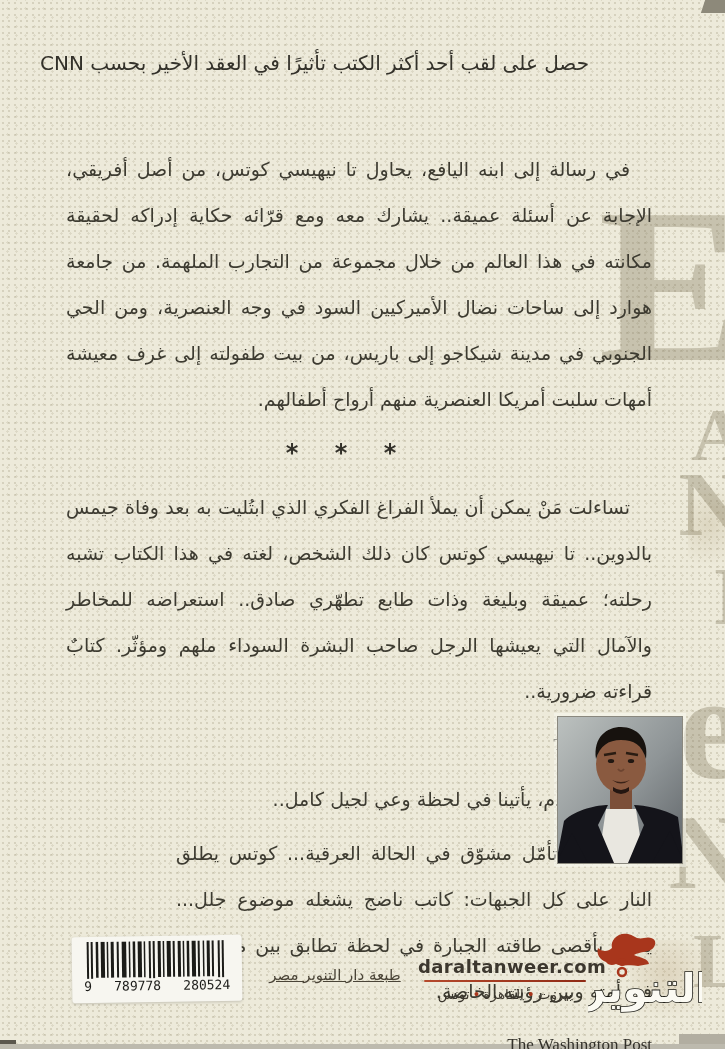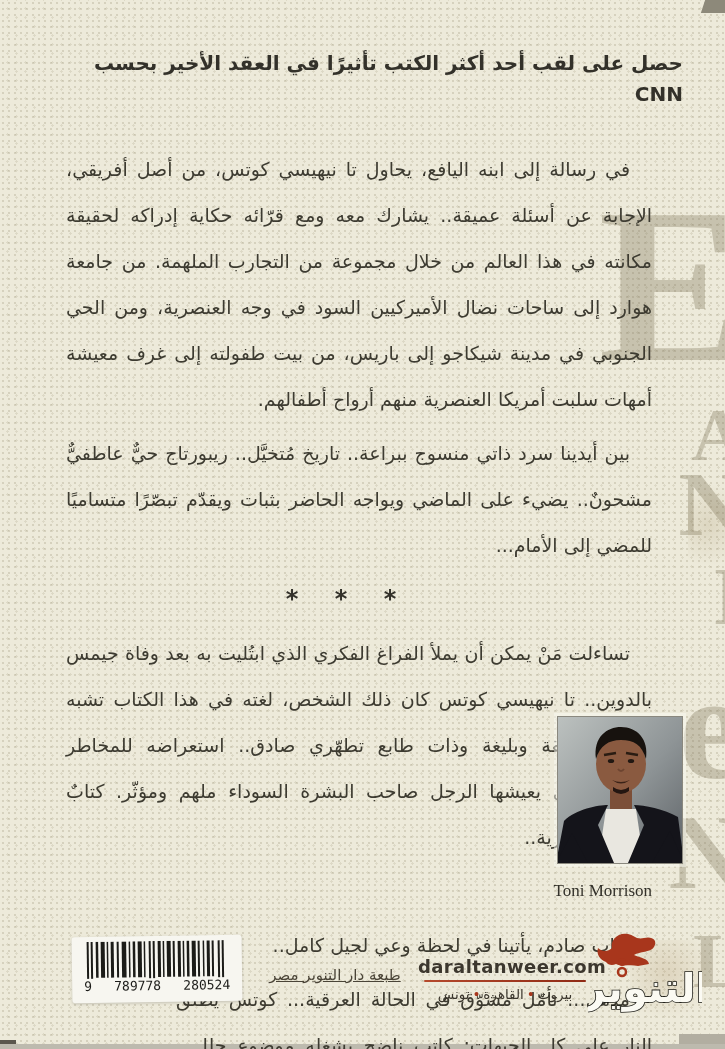--- a/index.html
+++ b/index.html
@@ -30,21 +30,21 @@
   .corner-br { position:absolute; bottom:0; right:0; width:46px; height:15px; background:#b2aea1; }
   .corner-bl { position:absolute; bottom:0; left:0; width:16px; height:9px; background:#5b574d; }
   .bottom-strip { position:absolute; bottom:0; left:0; width:100%; height:5px; background:#bdbaae; }
   .stain1 { position:absolute; left:630px; top:940px; width:90px; height:80px;
     background:radial-gradient(circle at 40% 40%, rgba(140,100,45,0.16), transparent 65%); }
   .stain2 { position:absolute; left:688px; top:470px; width:40px; height:110px;
     background:radial-gradient(circle, rgba(130,105,55,0.15), transparent 70%); }
 
   
   .headline { position:absolute; top:48px; left:40px; right:42px;
-    direction:rtl; text-align:right; font-weight:bold;
+    direction:rtl; text-align:left; font-weight:normal;
     font-size:20px; line-height:31px; color:#33312a; }
 
   
   .body-col { position:absolute; top:146px; left:66px; width:586px;
     direction:rtl; text-align:justify; font-size:19px; line-height:46px; color:#3d3b31; }
   .body-col p { margin:0 0 8px; text-indent:22px; }
   .sep { text-align:center; font-size:24px; font-weight:bold; letter-spacing:14px;
     text-indent:0; margin:0 0 6px; color:#33312a; }
   .latin-source { direction:ltr; text-align:right; text-indent:0;
     font-family:"Liberation Serif", serif; font-size:17px; color:#33312a;
@@ -98,21 +98,20 @@
   <div class="bottom-strip"></div>
   <div class="stain1"></div>
   <div class="stain2"></div>
 
   <div class="headline">
     <div>حصل على لقب أحد أكثر الكتب تأثيرًا في العقد الأخير بحسب  CNN</div>
   </div>
 
   <div class="body-col">
     <p>في رسالة إلى ابنه اليافع، يحاول تا نيهيسي كوتس، من أصل أفريقي، الإجابة عن أسئلة عميقة.. يشارك معه ومع قرّائه حكاية إدراكه لحقيقة مكانته في هذا العالم من خلال مجموعة من التجارب الملهمة. من جامعة هوارد إلى ساحات نضال الأميركيين السود في وجه العنصرية، ومن الحي الجنوبي في مدينة شيكاجو إلى باريس، من بيت طفولته إلى غرف معيشة أمهات سلبت أمريكا العنصرية منهم أرواح أطفالهم.</p>
-    <p>بين أيدينا سرد ذاتي منسوج ببراعة.. تاريخ مُتخيَّل.. ريبورتاج حيٌّ عاطفيٌّ مشحونٌ..  يضيء على الماضي ويواجه الحاضر بثبات ويقدّم تبصّرًا متساميًا للمضي إلى الأمام...</p>
     <p class="sep">* * *</p>
     <p>تساءلت مَنْ يمكن أن يملأ الفراغ الفكري الذي ابتُليت به بعد وفاة جيمس بالدوين.. تا نيهيسي كوتس كان ذلك الشخص، لغته في هذا الكتاب تشبه رحلته؛ عميقة وبليغة وذات طابع تطهّري صادق.. استعراضه للمخاطر والآمال التي يعيشها الرجل صاحب البشرة السوداء ملهم ومؤثّر. كتابٌ قراءته ضرورية..</p>
     <p class="latin-source">Toni Morrison</p>
     <p class="q-one-line">كتاب صادم، يأتينا في لحظة وعي لجيل كامل..</p>
     <p class="q-photo">مذهل... تأمّل مشوّق في الحالة العرقية... كوتس يطلق النار على كل الجبهات: كاتب ناضج يشغله موضوع جلل... يعمل بأقصى طاقته الجبارة في لحظة تطابق بين ما يحدث في أمته وبين رؤيته الخاصة.</p>
     <p class="latin-source">The Washington Post</p>
   </div>
 
   <div class="photo">
     <svg width="124" height="146" viewBox="0 0 124 146">

